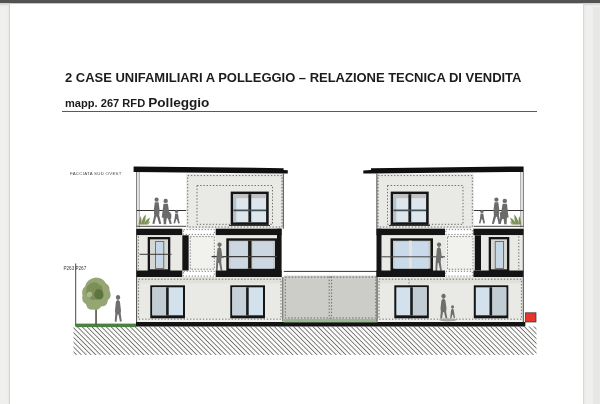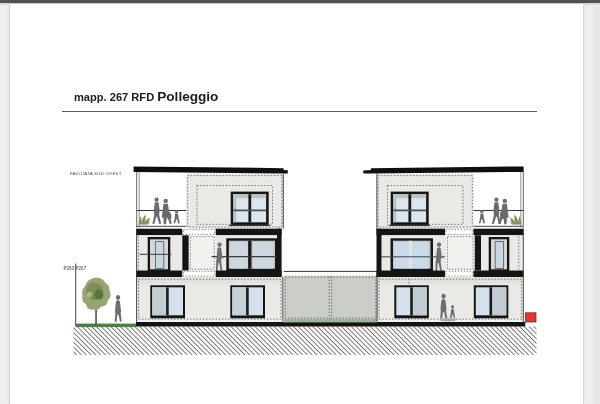--- a/index.html
+++ b/index.html
@@ -16,22 +16,23 @@
 
   <div class="abs" style="left:0;top:0;width:600px;height:2.6px;background:#535353;"></div>
   <div class="abs" style="left:0;top:2.6px;width:600px;height:4px;background:linear-gradient(#cecece,#f6f6f5);"></div>
 
   <div class="abs" style="left:10px;top:4px;width:573px;height:400px;background:#ffffff;box-shadow:0 0 3px rgba(0,0,0,0.15);"></div>
 
   <div class="abs" style="left:9px;top:4px;width:1px;height:400px;background:#d2d2d0;"></div>
 
   <div class="abs" style="left:583px;top:4px;width:1px;height:400px;background:#d8d8d6;"></div>
 
-
-  <div class="abs" style="left:65px;top:87px;white-space:nowrap;color:#1c1c1c;margin-left:9px;"><span style="font-weight:bold;font-size:11.1px;">mapp. 267 RFD </span><span style="font-weight:bold;font-size:13.6px;">Polleggio</span></div>
+  <div class="abs" style="left:65px;top:70px;width:520px;font-weight:bold;font-size:13px;color:#1c1c1c;letter-spacing:-0.02px;white-space:nowrap;">2 CASE UNIFAMILIARI A POLLEGGIO – RELAZIONE TECNICA DI VENDITA</div>
+
+  <div class="abs" style="left:65px;top:93px;white-space:nowrap;color:#1c1c1c;"><span style="font-weight:bold;font-size:11.1px;">mapp. 267 RFD </span><span style="font-weight:bold;font-size:13.6px;">Polleggio</span></div>
 
   <div class="abs" style="left:62px;top:111px;width:475px;height:1px;background:#5a5a5a;"></div>
 
   <svg class="abs" style="left:0;top:0;" width="600" height="404" viewBox="0 0 600 404">
     <defs>
       <pattern id="hatch" width="3.4" height="3.4" patternUnits="userSpaceOnUse" patternTransform="rotate(-45)">
         <rect width="3.4" height="3.4" fill="#fbfbfa"></rect>
         <line x1="0" y1="0" x2="0" y2="3.4" stroke="#424242" stroke-width="1.3"></line>
       </pattern>
     </defs>

